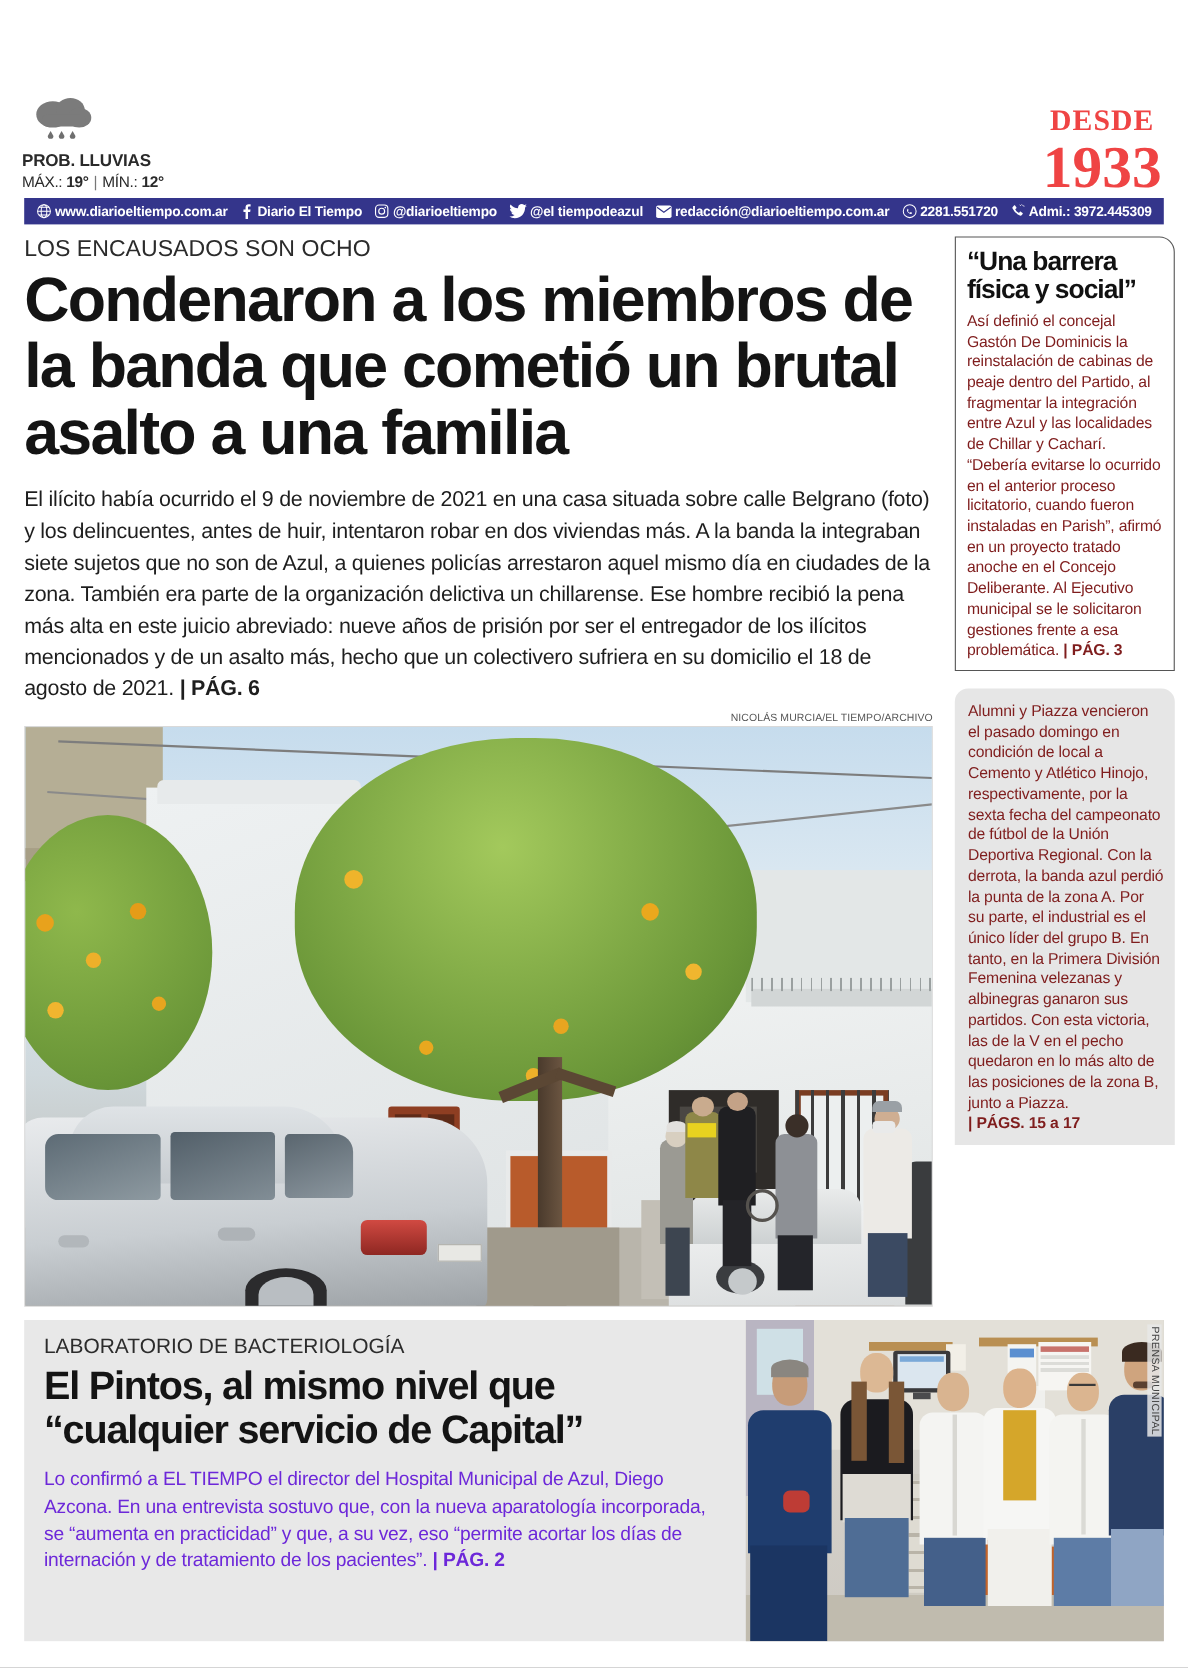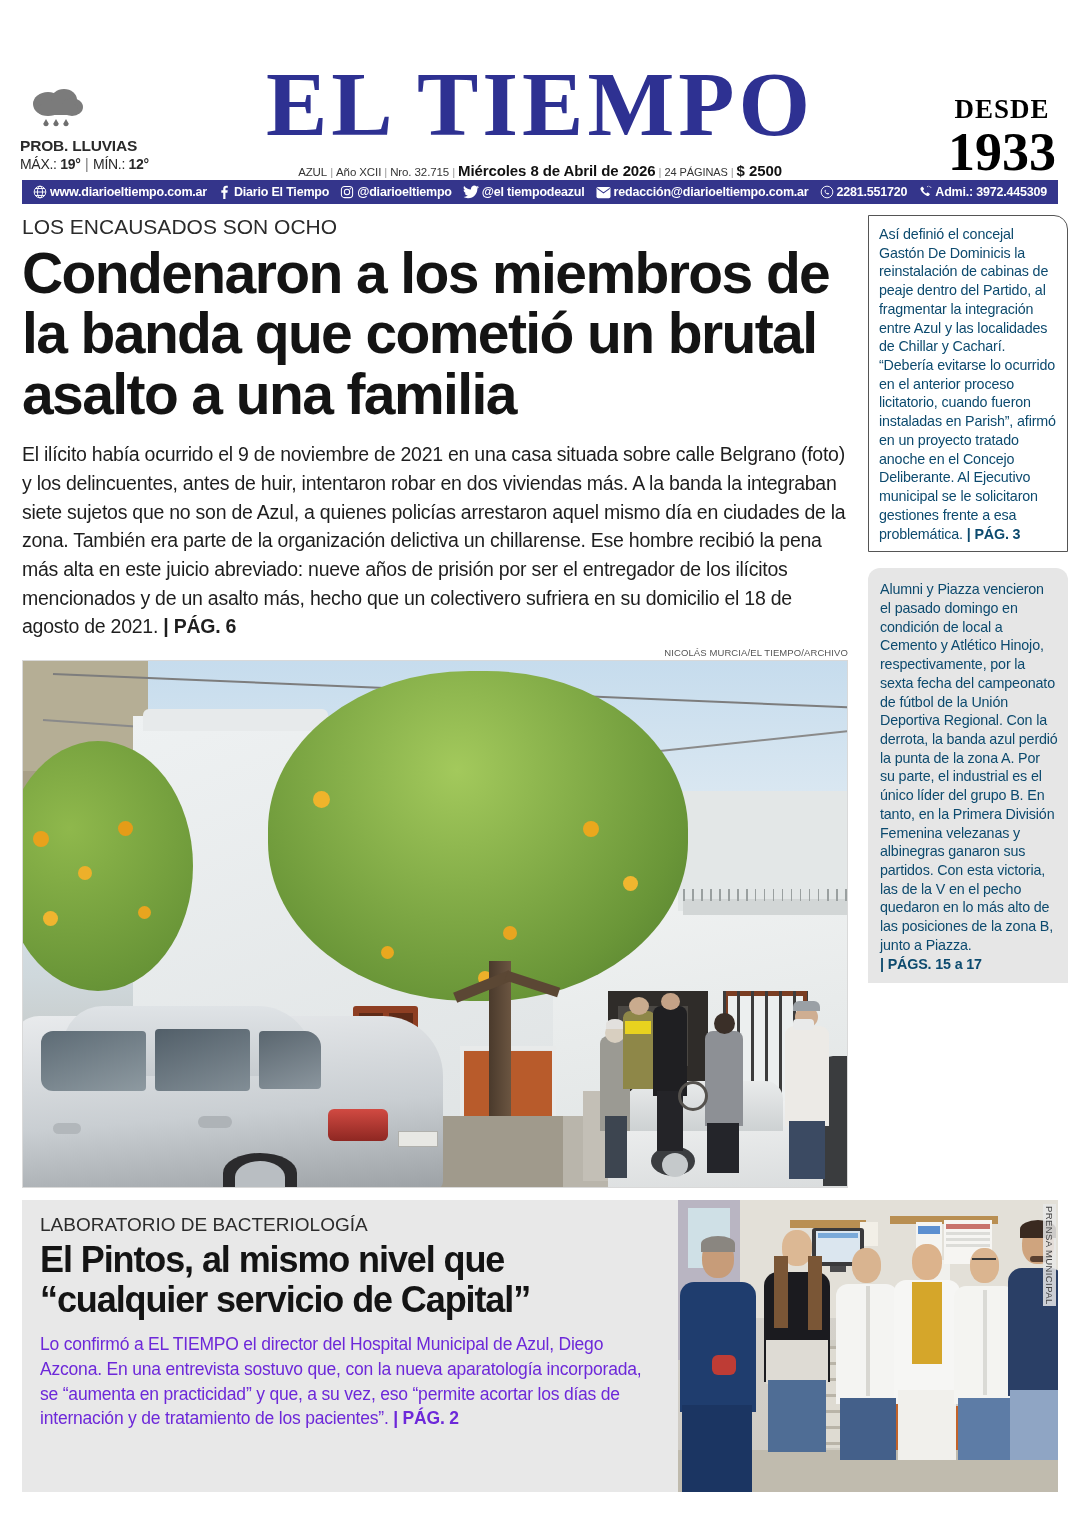--- a/index.html
+++ b/index.html
@@ -44,21 +44,21 @@
     font-weight:bold;
     font-size:92px;
     letter-spacing:4px;
     color:#2e3192;
     line-height:1;
   }
   .desde-block {
     position:absolute; right:24px; top:96px;
     text-align:center;
     font-family:"Liberation Serif", serif;
-    color:#000000;
+    color:#ef4444;
     line-height:1;
   }
   .desde-word { font-size:27px; font-weight:bold; letter-spacing:1px; }
   .desde-year { font-size:54px; font-weight:bold; letter-spacing:0px; margin-top:2px; }
 
   .meta-line {
     position:absolute; left:0; right:0; top:162px;
     text-align:center;
     font-size:11.5px;
     color:#333;
@@ -155,21 +155,21 @@
     font-weight:bold;
     line-height:1.08;
     letter-spacing:-0.9px;
     color:#111;
     margin-bottom:6px;
   }
   .side-title.big { font-size:25px; margin-bottom:8px; }
   .side-body {
     font-size:14.3px;
     line-height:1.31;
-    color:#0c4a6e;
+    color:#7f1d1d;
     letter-spacing:-0.15px;
   }
   .side-body .pag { font-weight:bold; white-space:nowrap; }
 
   
   .bottom {
     margin:12px 22px 0 22px;
     background:#e8e8e8;
     display:flex;
     height:292px;
@@ -230,30 +230,26 @@
       <div class="weather-label">PROB. LLUVIAS</div>
       <div class="weather-temps">
         <span>MÁX.:</span>
         <b>19°</b>
         <span class="sep">|</span>
         <span>MÍN.:</span>
         <b>12°</b>
       </div>
     </div>
 
-    <div class="logo">EL TIEMPO</div>
 
     <div class="desde-block">
       <div class="desde-word">DESDE</div>
       <div class="desde-year">1933</div>
     </div>
 
-    <div class="meta-line">
-      <span>AZUL</span><span class="pipe">|</span><span>Año XCII</span><span class="pipe">|</span><span>Nro. 32.715</span><span class="pipe">|</span><span class="date">Miércoles 8 de Abril de 2026</span><span class="pipe">|</span><span class="pages">24 PÁGINAS</span><span class="pipe">|</span><span class="price">$ 2500</span>
-    </div>
   </div>
 
   <div class="socialbar">
 
     <a class="social-item">
       <span>
         <svg width="14" height="14" viewBox="0 0 24 24" fill="none" stroke="#fff" stroke-width="1.6">
           <circle cx="12" cy="12" r="10"></circle>
             <ellipse cx="12" cy="12" rx="4.4" ry="10"></ellipse>
           <path d="M2 12h20M4 6h16M4 18h16"></path>
@@ -444,20 +440,21 @@
         <div class="sh" style="left:770px;top:358px;width:21px;height:11px;border-radius:4px;background:#e9eaea;"></div>
         <div class="sh" style="left:766px;top:460px;width:36px;height:58px;background:#3b4a62;"></div>
 
         <div class="sh" style="left:655px;top:420px;width:30px;height:30px;border:3px solid #55524e;border-radius:50%;"></div>
       </div>
     </div>
 
     <div class="col-side">
 
       <div class="side-box">
+        <div class="side-title">“Una barrera física y social”</div>
         <div class="side-body">
           <span>Así definió el concejal Gastón De Dominicis la reinstalación de cabinas de peaje dentro del Partido, al fragmentar la integración entre Azul y las localidades de Chillar y Cacharí. “Debería evitarse lo ocurrido en el anterior proceso licitatorio, cuando fueron instaladas en Parish”, afirmó en un proyecto tratado anoche en el Concejo Deliberante. Al Ejecutivo municipal se le solicitaron gestiones frente a esa problemática.</span>
           <span class="pag">| PÁG. 3</span>
         </div>
       </div>
 
       <div class="side-box grey">
         <div class="side-body">
           <span>Alumni y Piazza vencieron el pasado domingo en condición de local a Cemento y Atlético Hinojo, respectivamente, por la sexta fecha del campeonato de fútbol de la Unión Deportiva Regional. Con la derrota, la banda azul perdió la punta de la zona A. Por su parte, el industrial es el único líder del grupo B. En tanto, en la Primera División Femenina velezanas y albinegras ganaron sus partidos. Con esta victoria, las de la V en el pecho quedaron en lo más alto de las posiciones de la zona B, junto a Piazza.</span>
           <span class="pag">| PÁGS. 15 a 17</span>

